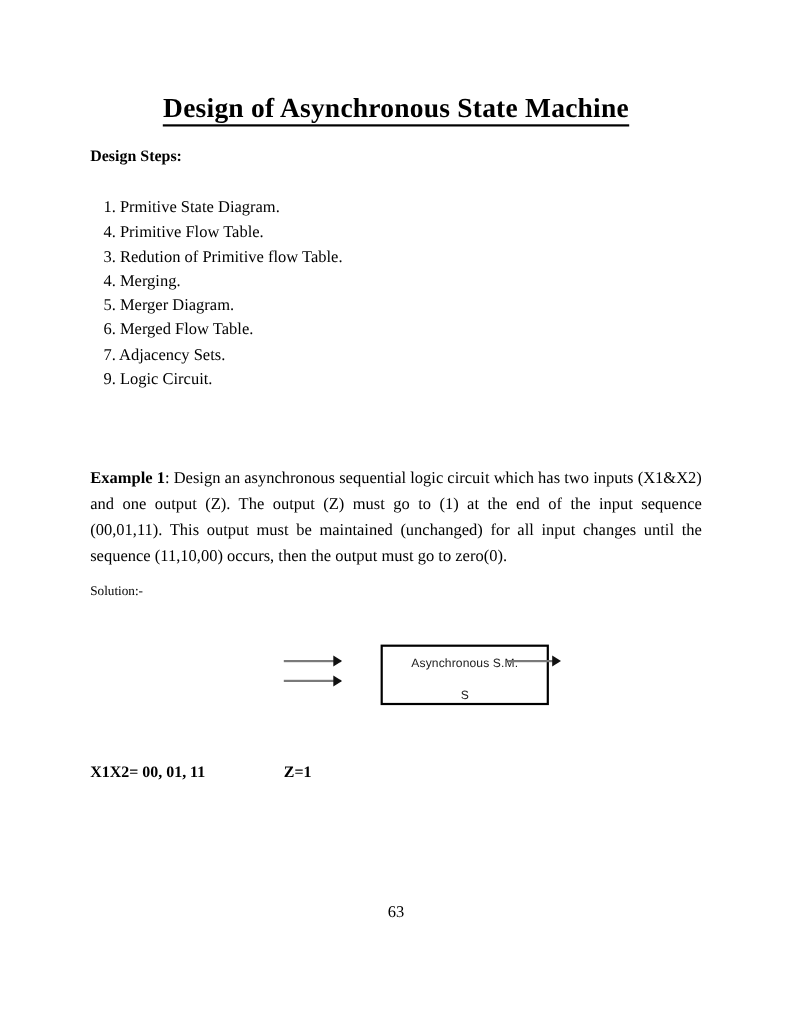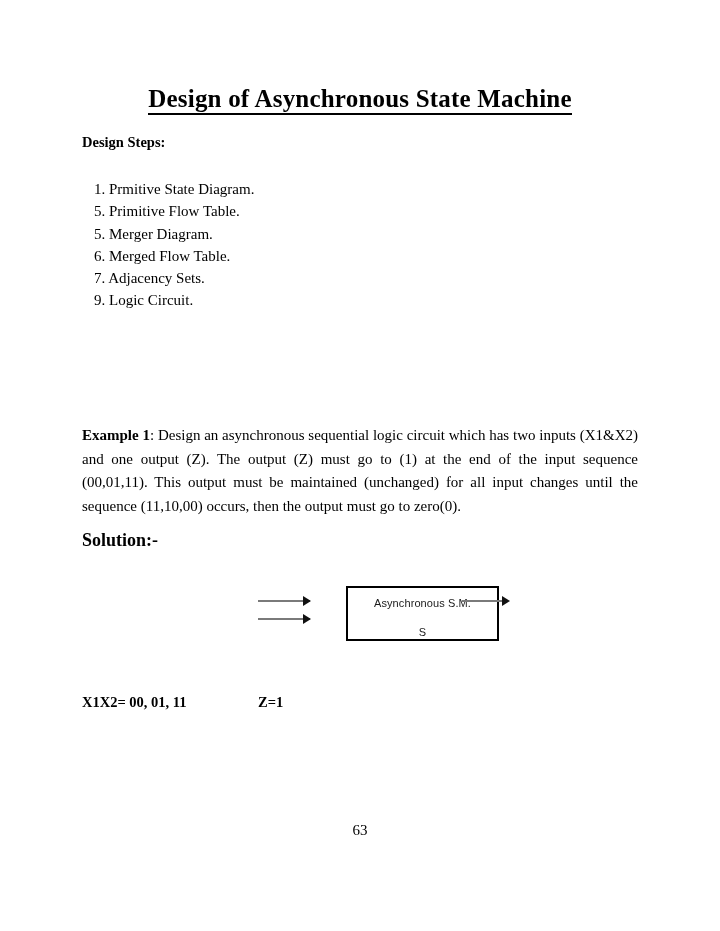--- a/index.html
+++ b/index.html
@@ -79,22 +79,22 @@
   .example-para .lead {
     font-weight: bold;
     margin-top: 13px;
   }
 
   
   .solution-label {
     position: absolute;
     left: 82px;
     top: 530px;
-    font-size: 18px;
-    font-weight: bold;
+    font-size: 12px;
+    font-weight: normal;
   }
 
   
   .diagram {
     position: absolute;
     left: 250px;
     top: 578px;
     width: 280px;
     height: 76px;
   }
@@ -196,21 +196,23 @@
 <div class="page">
 
   <div class="doc-title">
     <span>Design of Asynchronous State Machine</span>
   </div>
 
   <div class="section-heading">Design Steps:</div>
 
   <ul class="steps-list">
     <li>1. Prmitive State Diagram.</li>
-    <li>5. Primitive Flow Table.</li>
+    <li>4. Primitive Flow Table.</li>
+    <li>3. Redution of Primitive flow Table.</li>
+    <li>4. Merging.</li>
     <li>5. Merger Diagram.</li>
     <li>6. Merged Flow Table.</li>
     <li>7. Adjacency Sets.</li>
     <li>9. Logic Circuit.</li>
   </ul>
 
   <p class="example-para"><span class="lead">Example 1</span><span>: Design an asynchronous sequential logic circuit which has two inputs (X1&amp;X2) and one output (Z). The output (Z) must go to (1) at the end of the input sequence (00,01,11). This output must be maintained (unchanged) for all input changes until the sequence (11,10,00) occurs, then the output must go to zero(0).</span></p>
 
   <div class="solution-label">Solution:-</div>
 

